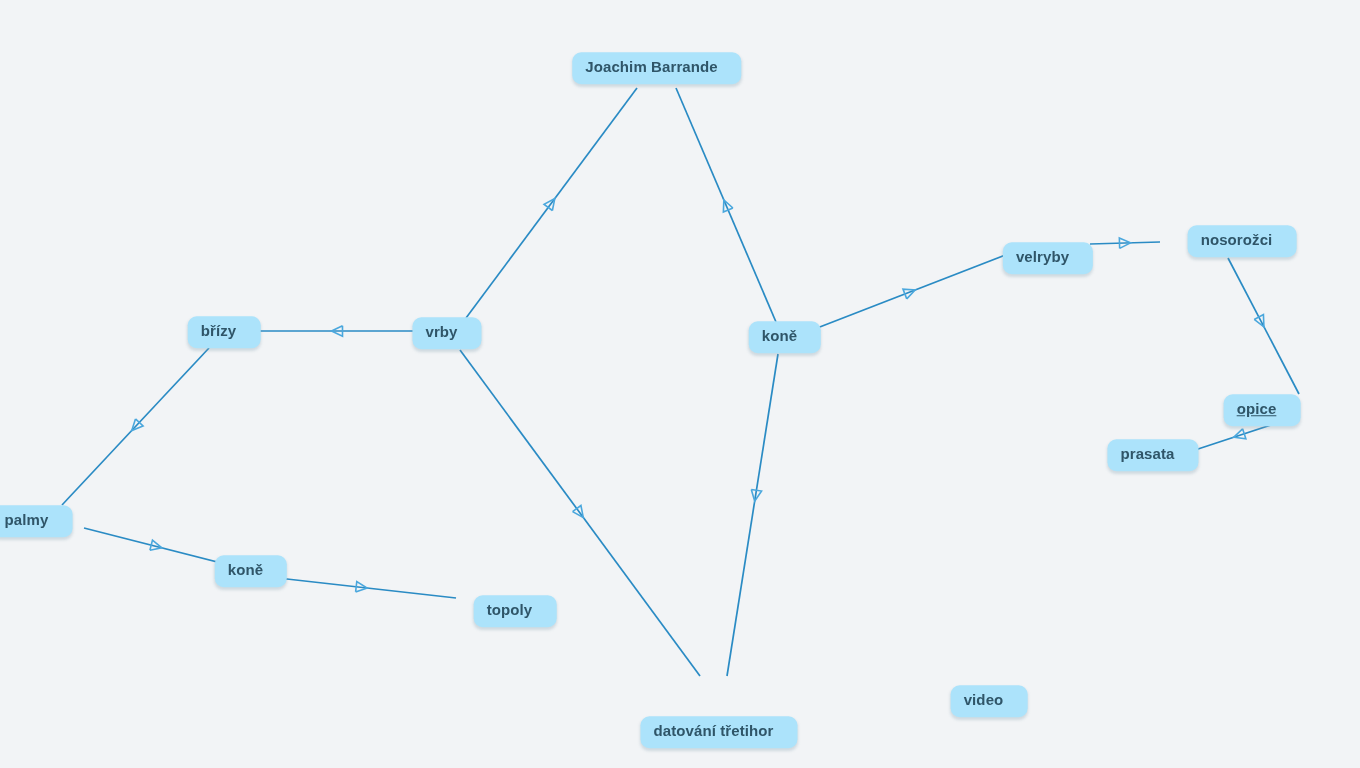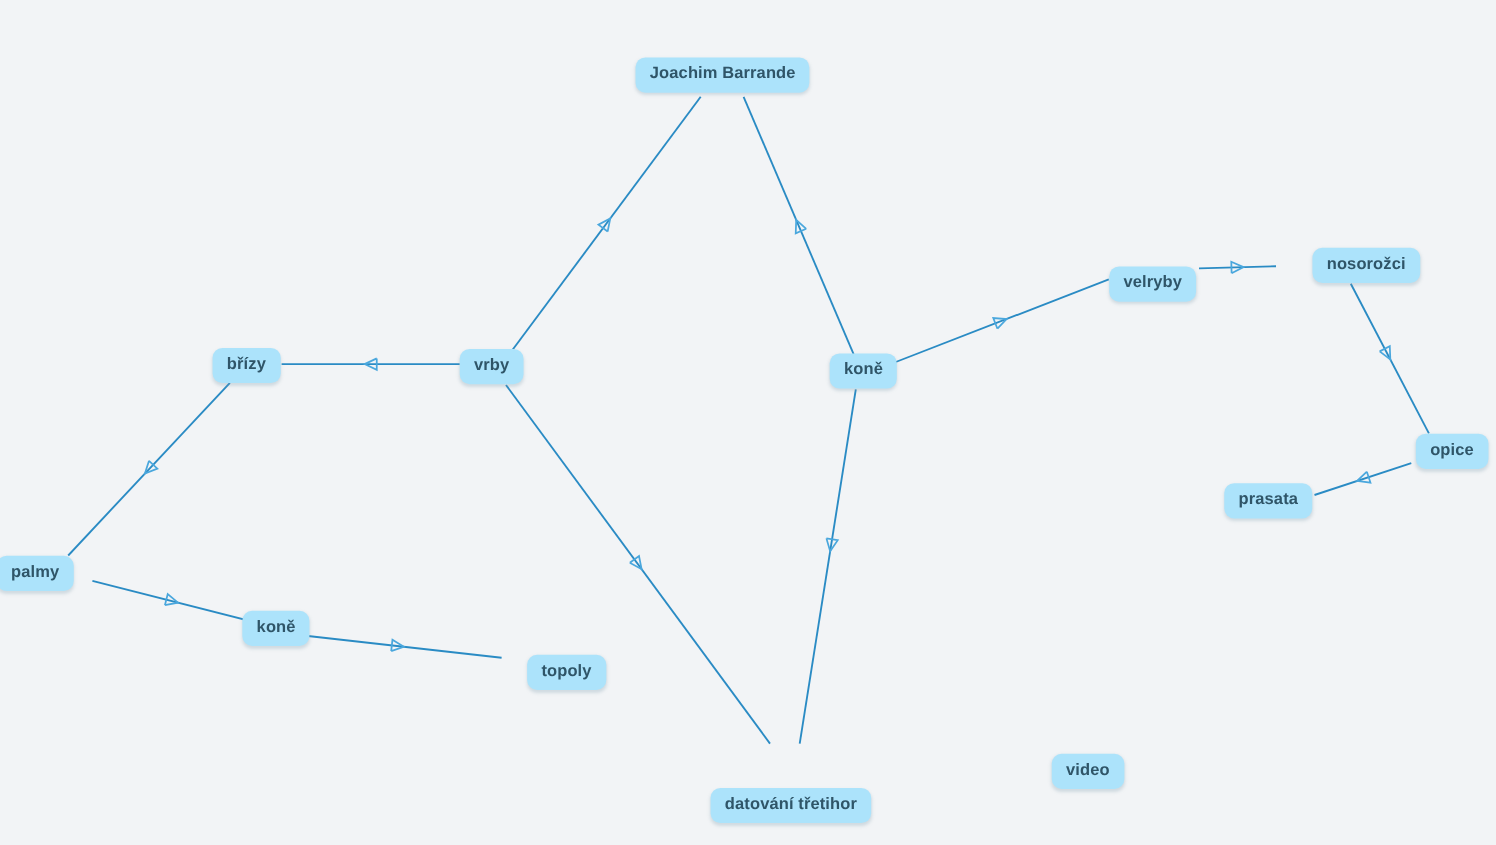--- a/index.html
+++ b/index.html
@@ -23,21 +23,21 @@
     width: 1360px;
     height: 768px;
     pointer-events: none;
   }
   .graph-node {
     position: absolute;
     transform: translate(-50%, -50%);
     background: #ace3fb;
     color: #2f5568;
     border-radius: 9px;
-    padding: 7px 13px 8px 13px;
+    padding: 7px 24px 8px 13px;
     font-size: 15px;
     font-weight: bold;
     line-height: 1.1;
     white-space: nowrap;
     box-shadow: 0 2px 3px rgba(120,150,170,0.28);
     cursor: pointer;
     letter-spacing: 0.1px;
   }
   .edge-line {
     stroke: #2a8bc4;
@@ -107,18 +107,18 @@
   <div id="node-layer">
       <div class="graph-node" style="left: 657px; top: 68px;">Joachim Barrande</div>
       <div class="graph-node" style="left: 447px; top: 333px;">vrby</div>
       <div class="graph-node" style="left: 224px; top: 332px;">břízy</div>
       <div class="graph-node" style="left: 32px; top: 521px;">palmy</div>
       <div class="graph-node" style="left: 251px; top: 571px;">koně</div>
       <div class="graph-node" style="left: 467px; top: 611px; margin-left: 48px;">topoly</div>
       <div class="graph-node" style="left: 785px; top: 337px;">koně</div>
       <div class="graph-node" style="left: 1048px; top: 246px; margin-top: 12px;">velryby</div>
       <div class="graph-node" style="left: 1210px; top: 241px; margin-left: 32px;">nosorožci</div>
-      <div class="graph-node" style="left: 1320px; top: 410px;">opice</div>
+      <div class="graph-node" style="left: 1262px; top: 410px; text-decoration: underline;">opice</div>
       <div class="graph-node" style="left: 1153px; top: 455px;">prasata</div>
       <div class="graph-node" style="left: 719px; top: 692px; margin-top: 40px;">datování třetihor</div>
       <div class="graph-node" style="left: 989px; top: 701px;">video</div>
     </div>
 </div>
 
 </body></html>

